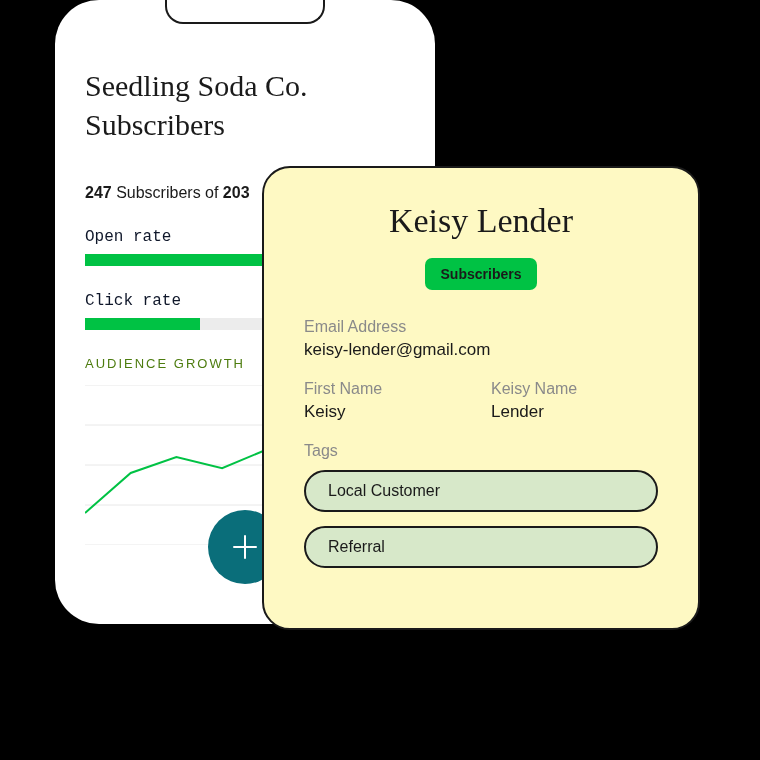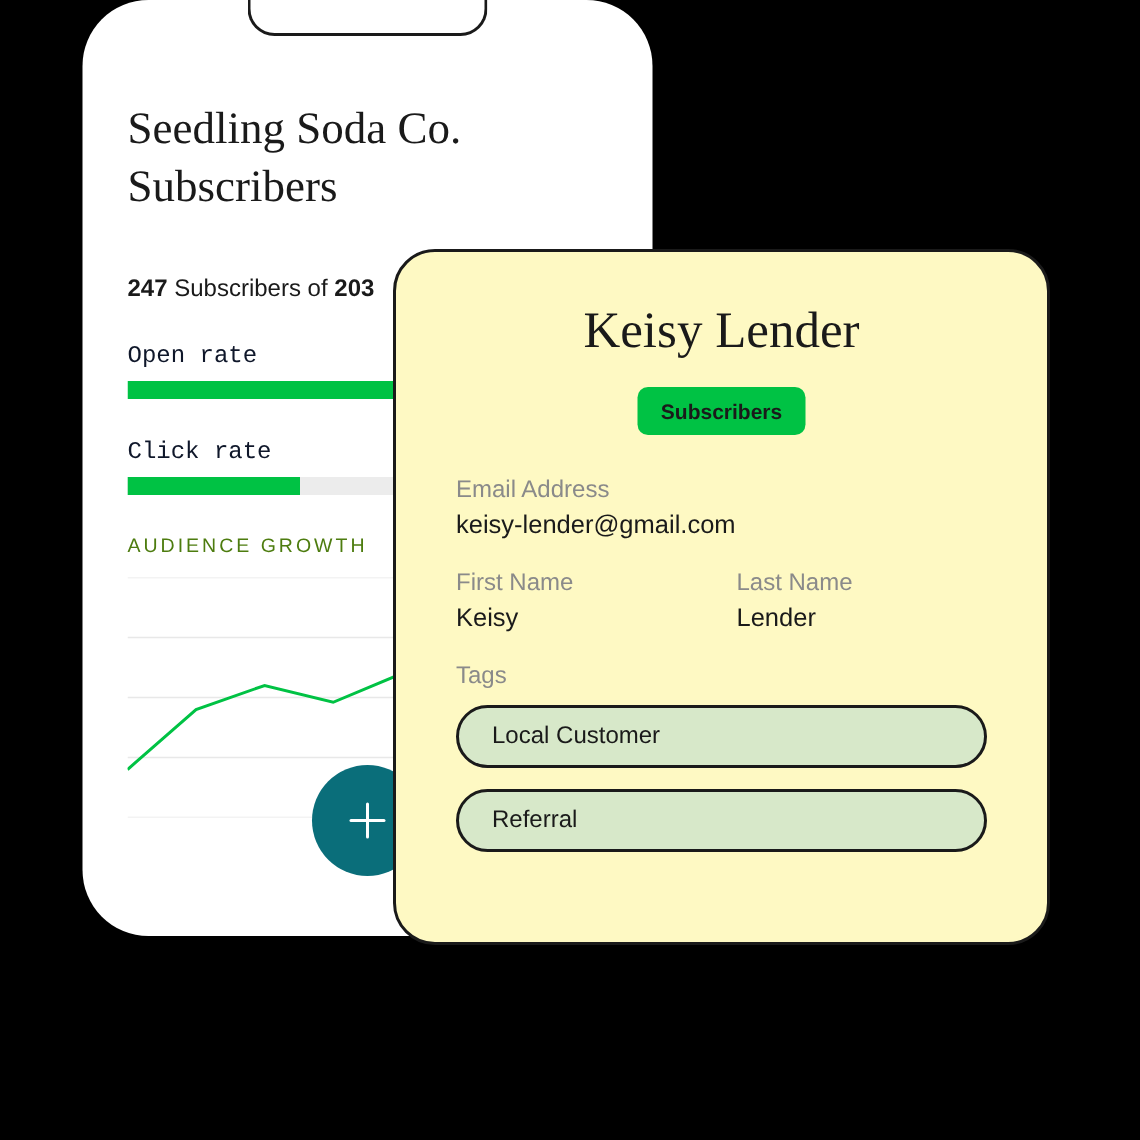--- a/index.html
+++ b/index.html
@@ -220,21 +220,21 @@
     <div class="field-label sans">Email Address</div>
     <div class="field-value sans">keisy-lender@gmail.com</div>
   </div>
 
   <div class="field-row field-cols">
     <div class="field-col">
       <div class="field-label sans">First Name</div>
       <div class="field-value sans">Keisy</div>
     </div>
     <div class="field-col">
-      <div class="field-label sans">Last Name</div>
+      <div class="field-label sans">Keisy Name</div>
       <div class="field-value sans">Lender</div>
     </div>
   </div>
 
   <div class="field-row">
     <div class="field-label sans">Tags</div>
     <div class="tags-row">
       <div class="tag sans">Local Customer</div>
       <div class="tag sans">Referral</div>
     </div>

